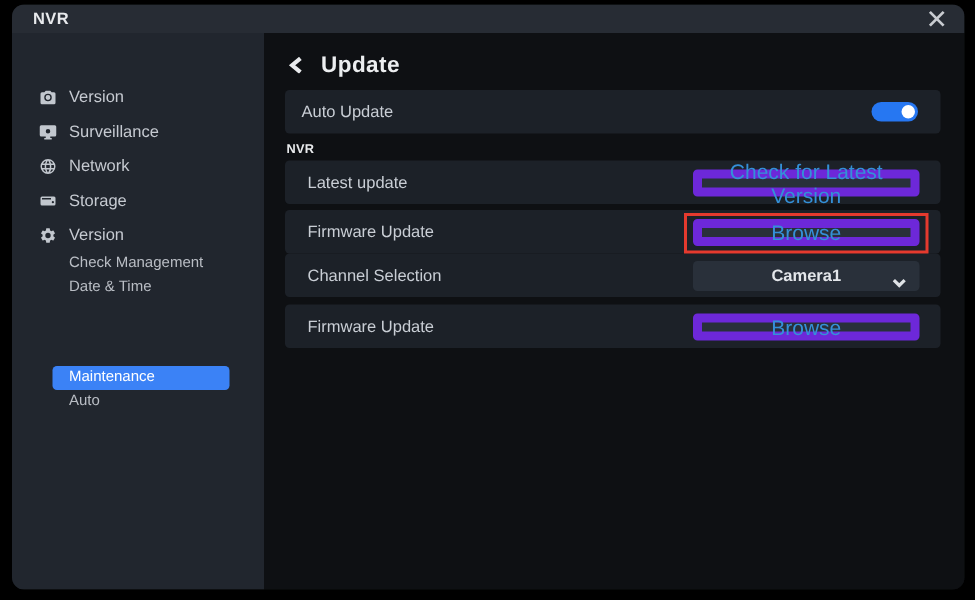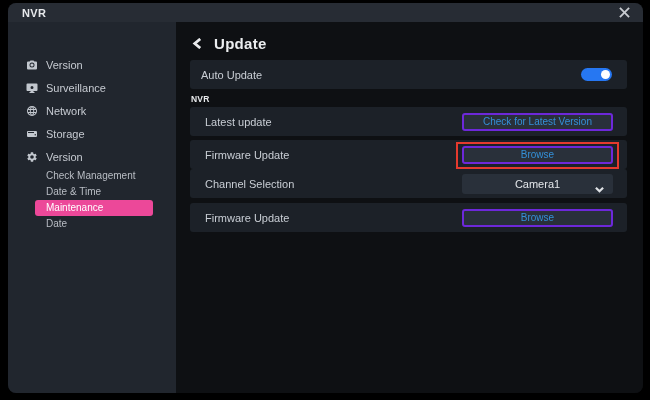--- a/index.html
+++ b/index.html
@@ -16,48 +16,48 @@
   .close svg { width: 11px; height: 11px; stroke: #c9ccd1; stroke-width: 2; }
   
   .appbody { display: flex; height: 371px; }
   .sidebar { width: 168px; background: #21262e; padding-top: 31px; flex: none; }
   .nav-item { height: 23px; display: flex; align-items: center; padding-left: 18px;
     color: #c6cad1; font-size: 11px; cursor: pointer; }
   .nav-item .ico { width: 12px; height: 12px; margin-right: 8px; flex: none; display: flex; }
   .nav-item .ico svg { width: 12px; height: 12px; fill: #c2c7ce; }
   .sub-item { height: 16px; line-height: 16px; margin: 0 23px 0 27px; padding-left: 11px;
     color: #b9bdc4; font-size: 10px; border-radius: 3px; cursor: pointer; }
-  .sub-item.active { background: #ec4899; color: #ffffff; }
+  .sub-item.active { background: #3b82f6; color: #ffffff; margin-top: 44px; }
   
   .main { flex: 1; background: #0e1013; padding: 9px 16px 0 14px; }
   .page-header { display: flex; align-items: center; margin: 2px 0 6px 2px; height: 21px; }
   .back { width: 14px; height: 14px; margin-right: 8px; display: flex; align-items: center; cursor: pointer; }
   .back svg { width: 11px; height: 11px; stroke: #e8eaec; stroke-width: 3; fill: none; }
   .page-title { color: #eceef0; font-size: 15px; font-weight: bold; letter-spacing: .3px; }
   .row { height: 29px; background: #1c2128; border-radius: 3px; display: flex;
     align-items: center; justify-content: space-between; padding: 0 14px 0 15px; }
   .row-label { color: #c9ced5; font-size: 11px; }
   .section-label { color: #e8eaec; font-size: 8.5px; font-weight: bold; letter-spacing: .2px;
     margin: 5px 0 3px 1px; height: 10px; line-height: 10px; }
   .mt4 { margin-top: 4px; }
   .mt5 { margin-top: 5px; }
   .mt6 { margin-top: 6px; padding-left: 11px; }
   
   .toggle { width: 31px; height: 13px; border-radius: 7px; background: #2677f2;
     position: relative; margin-right: 1px; cursor: pointer; }
   .toggle .knob { position: absolute; top: 2px; right: 2px; width: 9px; height: 9px;
     border-radius: 50%; background: #ffffff; }
-  .btn { width: 151px; height: 18px; background: #29303a; border: 2px solid #6d28d9;
-    border-radius: 3px; color: #3490d8; font-size: 10px; display: flex; align-items: center;
+  .btn { width: 151px; height: 18px; background: #29303a; border: 6px solid #6d28d9;
+    border-radius: 3px; color: #3490d8; font-size: 14px; display: flex; align-items: center;
     justify-content: center; cursor: pointer; font-family: inherit; }
   .btn-wrap { position: relative; }
   .red-box { position: absolute; left: -6px; right: -6px; top: -4px; bottom: -5px;
     border: 2px solid #e53a2e; pointer-events: none; }
   .dropdown { width: 151px; height: 20px; background: #29303a; border-radius: 3px;
-    position: relative; color: #e3e6ea; font-size: 11px; font-weight: normal;
+    position: relative; color: #e3e6ea; font-size: 11px; font-weight: bold;
     text-align: center; line-height: 20px; cursor: pointer; margin-left: 30px; }
   .dropdown .chev { position: absolute; right: 9px; top: 6px; width: 9px; height: 9px; }
   .dropdown .chev svg { width: 9px; height: 9px; stroke: #dfe2e6; stroke-width: 2.4; fill: none; }
 </style>
 </head>
 <body>
 
 <div class="window">
   <div class="titlebar">
     <span class="wtitle">NVR</span>
@@ -107,21 +107,21 @@
         <span class="ico">
           <svg viewBox="0 0 24 24">
               <path d="M19.14 12.94c.04-.3.06-.61.06-.94 0-.32-.02-.64-.07-.94l2.03-1.58a.49.49 0 0 0 .12-.61l-1.92-3.32a.49.49 0 0 0-.59-.22l-2.39.96c-.5-.38-1.03-.7-1.62-.94l-.36-2.54a.48.48 0 0 0-.48-.41h-3.84c-.24 0-.43.17-.47.41l-.36 2.54c-.59.24-1.13.57-1.62.94l-2.39-.96a.49.49 0 0 0-.59.22L2.74 8.87c-.12.21-.08.47.12.61l2.03 1.58c-.05.3-.09.63-.09.94s.02.64.07.94l-2.03 1.58a.49.49 0 0 0-.12.61l1.92 3.32c.12.22.37.29.59.22l2.39-.96c.5.38 1.03.7 1.62.94l.36 2.54c.05.24.24.41.48.41h3.84c.24 0 .44-.17.47-.41l.36-2.54c.59-.24 1.13-.56 1.62-.94l2.39.96c.22.08.47 0 .59-.22l1.92-3.32a.49.49 0 0 0-.12-.61l-2.01-1.58zM12 15.6a3.6 3.6 0 1 1 0-7.2 3.6 3.6 0 0 1 0 7.2z"></path>
             </svg>
         </span>
         <span>Version</span>
       </div>
       <div class="sub-item">Check Management</div>
       <div class="sub-item">Date &amp; Time</div>
       <div class="sub-item active">Maintenance</div>
-      <div class="sub-item">Date</div>
+      <div class="sub-item">Auto</div>
     </aside>
 
     <main class="main">
       <div class="page-header">
         <span class="back">
           <svg viewBox="0 0 12 12">
               <polyline points="9,1 3,6 9,11"></polyline>
             </svg>
         </span>
         <span class="page-title">Update</span>

